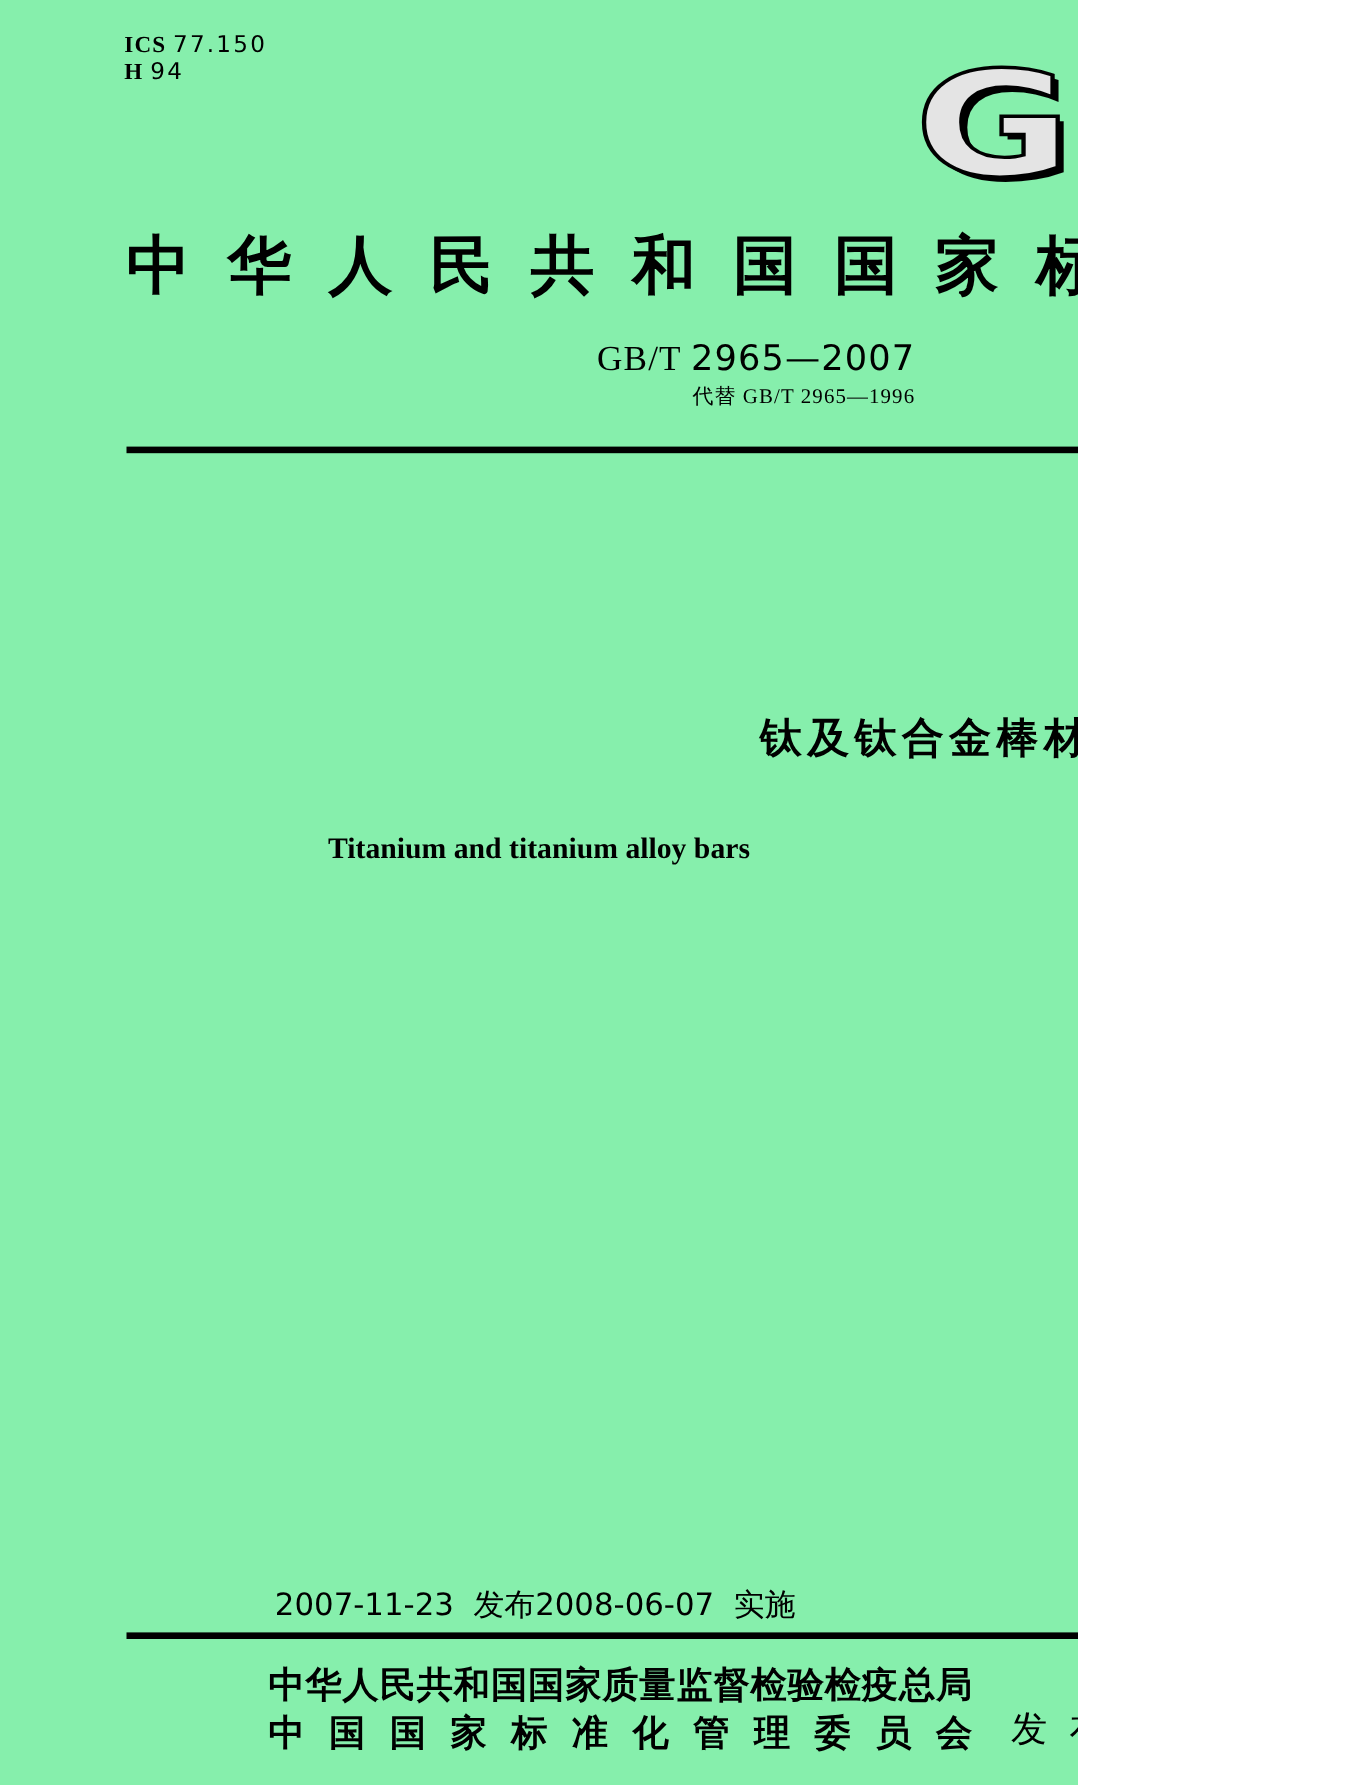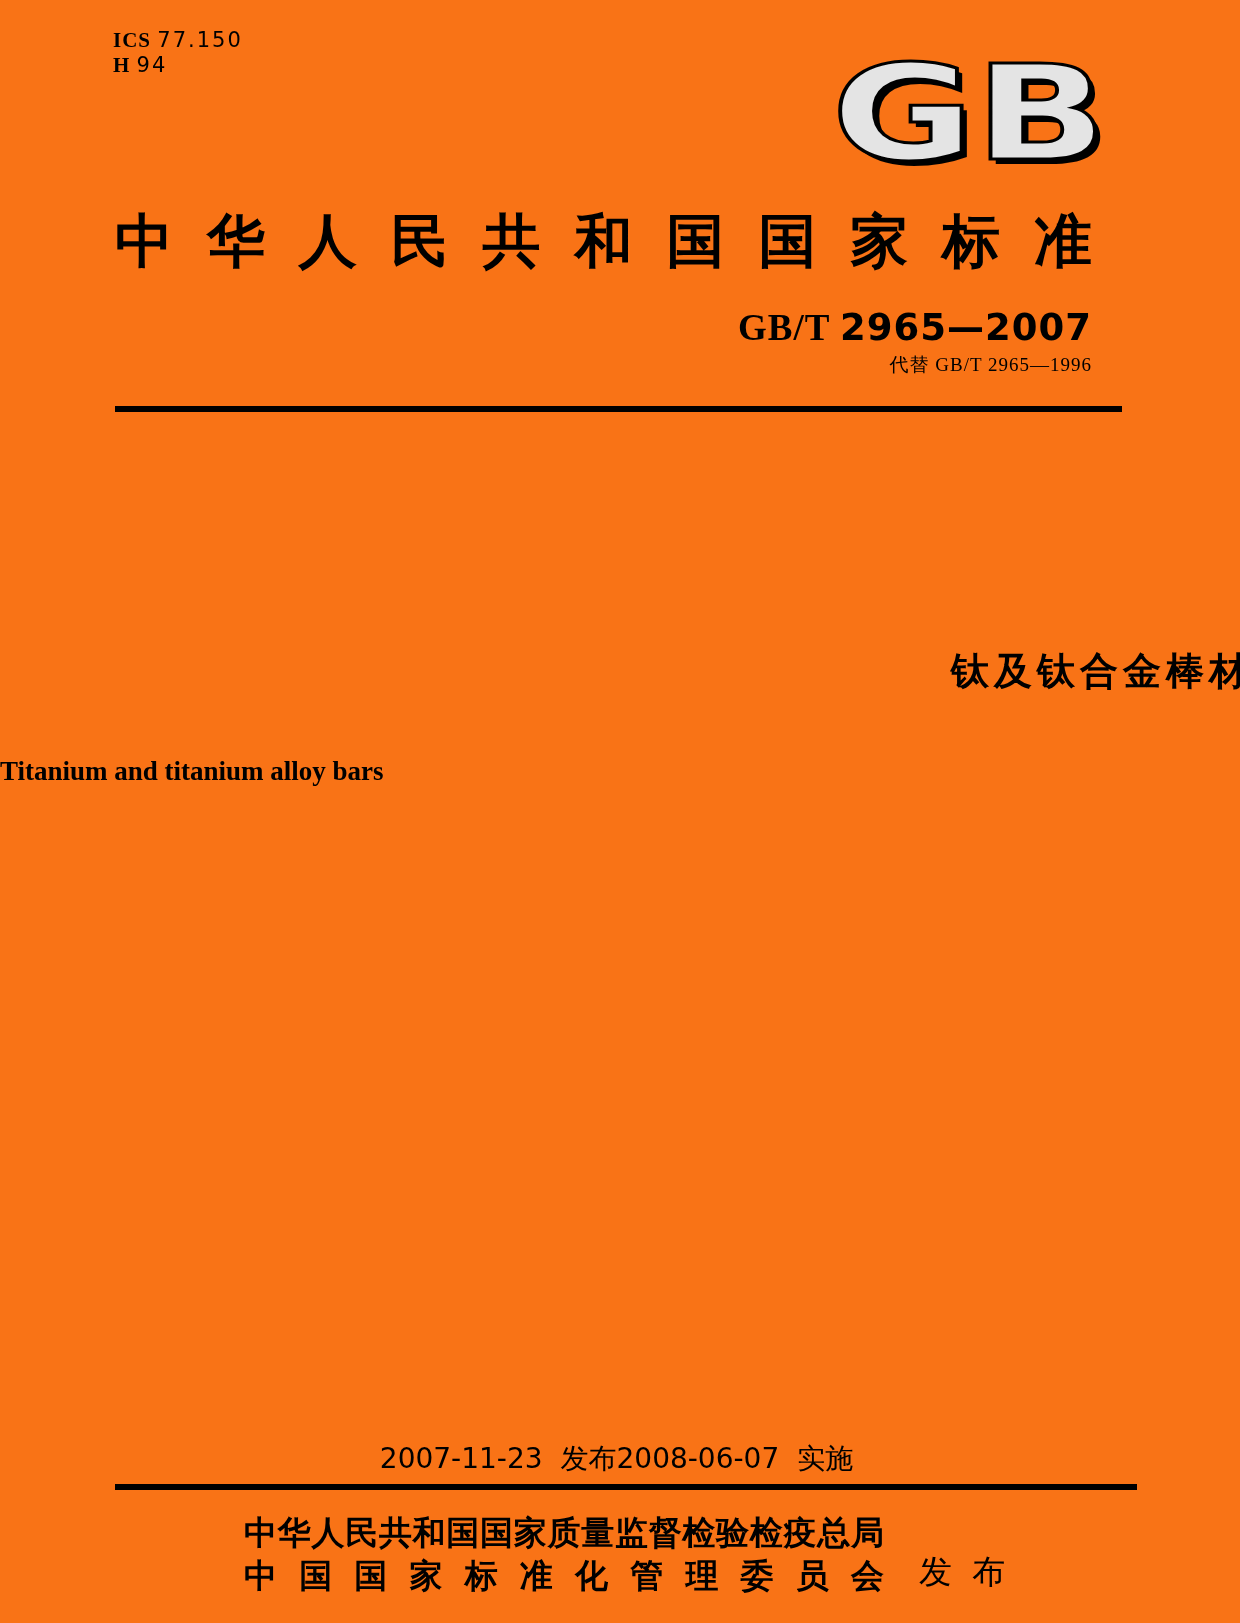--- a/index.html
+++ b/index.html
@@ -1,20 +1,20 @@
 <!DOCTYPE html>
 <html><head>
 <meta charset="utf-8">
 <style>
   html, body { margin: 0; padding: 0; background: #ffffff; }
   .page {
     position: relative;
-    width: 1240px;
+    width: 980px;
     height: 1623px;
-    background: #f97316;
+    background: #86efac;
     color: #000000;
     font-family: "Liberation Serif", serif;
     overflow: hidden;
   }
 
   
   .ics-block {
     position: absolute;
     left: 113px;
     top: 28px;
@@ -53,22 +53,22 @@
   }
 
   
   .std-block {
     position: absolute;
     right: 148px;
     top: 306px;
     text-align: right;
   }
   .std-code {
-    font-size: 37px;
-    font-weight: bold;
+    font-size: 32px;
+    font-weight: normal;
     letter-spacing: 1px;
     white-space: nowrap;
   }
   .std-code .code-number { font-family: "DejaVu Sans", sans-serif; }
   .std-replaces {
     margin-top: 3px;
     font-size: 19px;
     font-weight: normal;
     letter-spacing: 1px;
     white-space: nowrap;
@@ -90,20 +90,21 @@
     font-size: 38px;
     letter-spacing: 5px;
     white-space: nowrap;
     padding-left: 12px;
   }
   .title-en {
     position: absolute;
     left: 0;
     top: 756px;
     width: 100%;
+    text-align: center;
     font-family: "Liberation Serif", serif;
     font-weight: bold;
     font-size: 27px;
     white-space: nowrap;
   }
 
   
   .dates-row {
     position: absolute;
     left: 117px;

